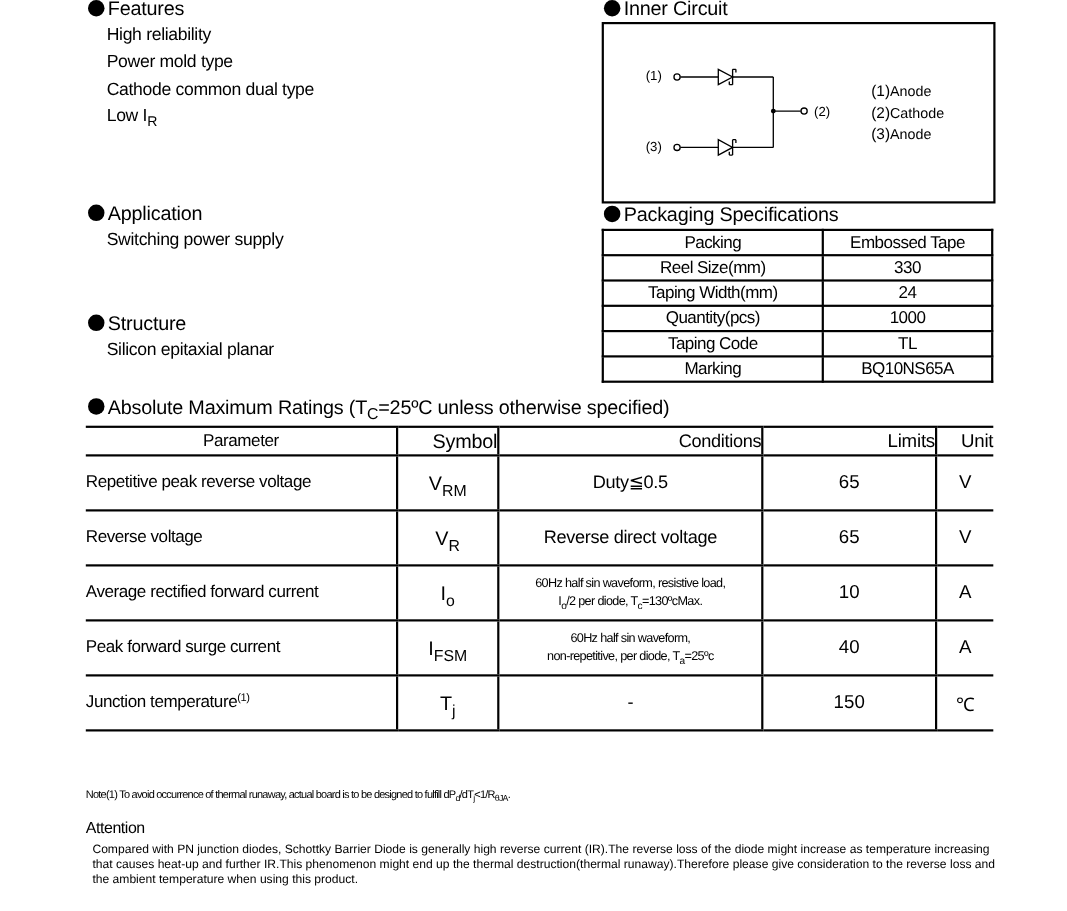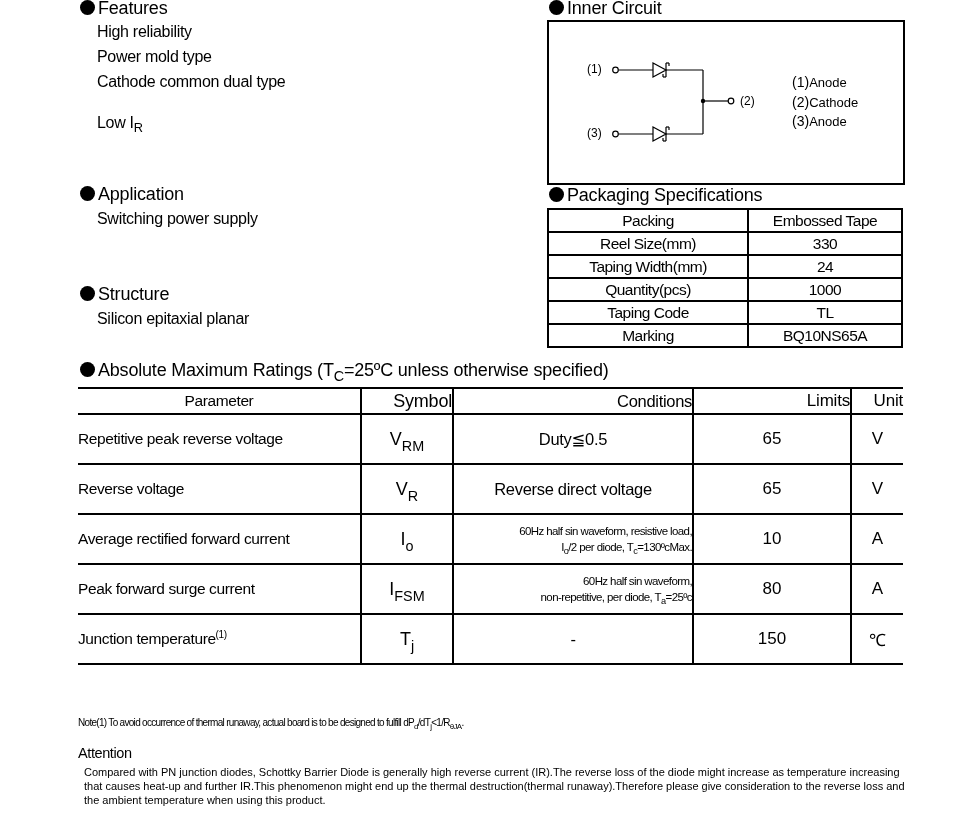--- a/index.html
+++ b/index.html
@@ -30,40 +30,40 @@
   .rt { position: absolute; left: 78px; top: 387px; width: 825px; border-collapse: collapse; }
   .rt th, .rt td { padding: 0; }
   .rt th { font-weight: normal; font-size: 18px; height: 24px; line-height: 24px;
            border-top: 2px solid #000; border-bottom: 2px solid #000;
            text-align: right; letter-spacing: -0.2px; }
   .rt td { height: 48px; border-bottom: 2px solid #000; text-align: center; }
   .rt .c-param { width: 282px; text-align: left; font-size: 15.5px; letter-spacing: -0.4px; }
   .rt th.c-param { text-align: center; }
   .rt .c-sym { width: 90px; border-left: 2px solid #000; font-size: 18px; }
   .rt .c-cond { width: 238px; border-left: 2px solid #000; font-size: 16.5px; letter-spacing: -0.3px; }
-  .rt .c-cond.small { font-size: 11.5px; line-height: 16px; letter-spacing: -0.6px; text-align: right; }
+  .rt .c-cond.small { font-size: 11.5px; line-height: 16px; letter-spacing: -0.6px; }
   .rt .c-lim { width: 156px; border-left: 2px solid #000; font-size: 17px; }
   .rt .c-unit { width: 51px; border-left: 2px solid #000; font-size: 17px; }
   .rt .sym sub { font-size: 0.8em; vertical-align: -0.4em; line-height: 0; }
 
   .note { left: 78px; top: 717px; font-size: 10px; letter-spacing: -0.7px; white-space: nowrap; }
   .attn-title { left: 78px; top: 745px; font-size: 14.5px; letter-spacing: -0.4px; text-align: center; }
   .attn-text { left: 84px; top: 765px; width: 830px; font-size: 11px; line-height: 14px;
                font-family: "Liberation Sans", sans-serif; }
 </style>
 </head>
 <body>
 
 <div class="abs sec-title" style="left:80px; top:-2px;">
   <span class="bullet"></span><span>Features</span>
 </div>
 <div class="abs item" style="left:97px; top:23px;">High reliability</div>
 <div class="abs item" style="left:97px; top:48px;">Power mold type</div>
 <div class="abs item" style="left:97px; top:73px;">Cathode common dual type</div>
-<div class="abs item" style="left:97px; top:114px;text-align:right;">
+<div class="abs item" style="left:97px; top:97px;text-align:right;">
   <span>Low I</span><sub class="s">R</sub>
 </div>
 
 <div class="abs sec-title" style="left:80px; top:184px;">
   <span class="bullet"></span><span>Application</span>
 </div>
 <div class="abs item" style="left:97px; top:210px;">Switching power supply</div>
 
 <div class="abs sec-title" style="left:80px; top:284px;">
   <span class="bullet"></span><span>Structure</span>
@@ -187,21 +187,21 @@
     <td class="c-unit">A</td>
   </tr>
 
   <tr>
     <td class="c-param">Peak forward surge current</td>
     <td class="c-sym sym"><span>I</span><sub>FSM</sub></td>
     <td class="c-cond small">
       <div>60Hz half sin waveform,</div>
       <div><span>non-repetitive, per diode, T</span><sub class="s">a</sub><span>=25ºc</span></div>
     </td>
-    <td class="c-lim">80</td>
+    <td class="c-lim">40</td>
     <td class="c-unit">A</td>
   </tr>
 
   <tr>
     <td class="c-param"><span>Junction temperature</span><sup class="s">(1)</sup></td>
     <td class="c-sym sym"><span>T</span><sub>j</sub></td>
     <td class="c-cond">-</td>
     <td class="c-lim">150</td>
     <td class="c-unit">℃</td>
   </tr>

